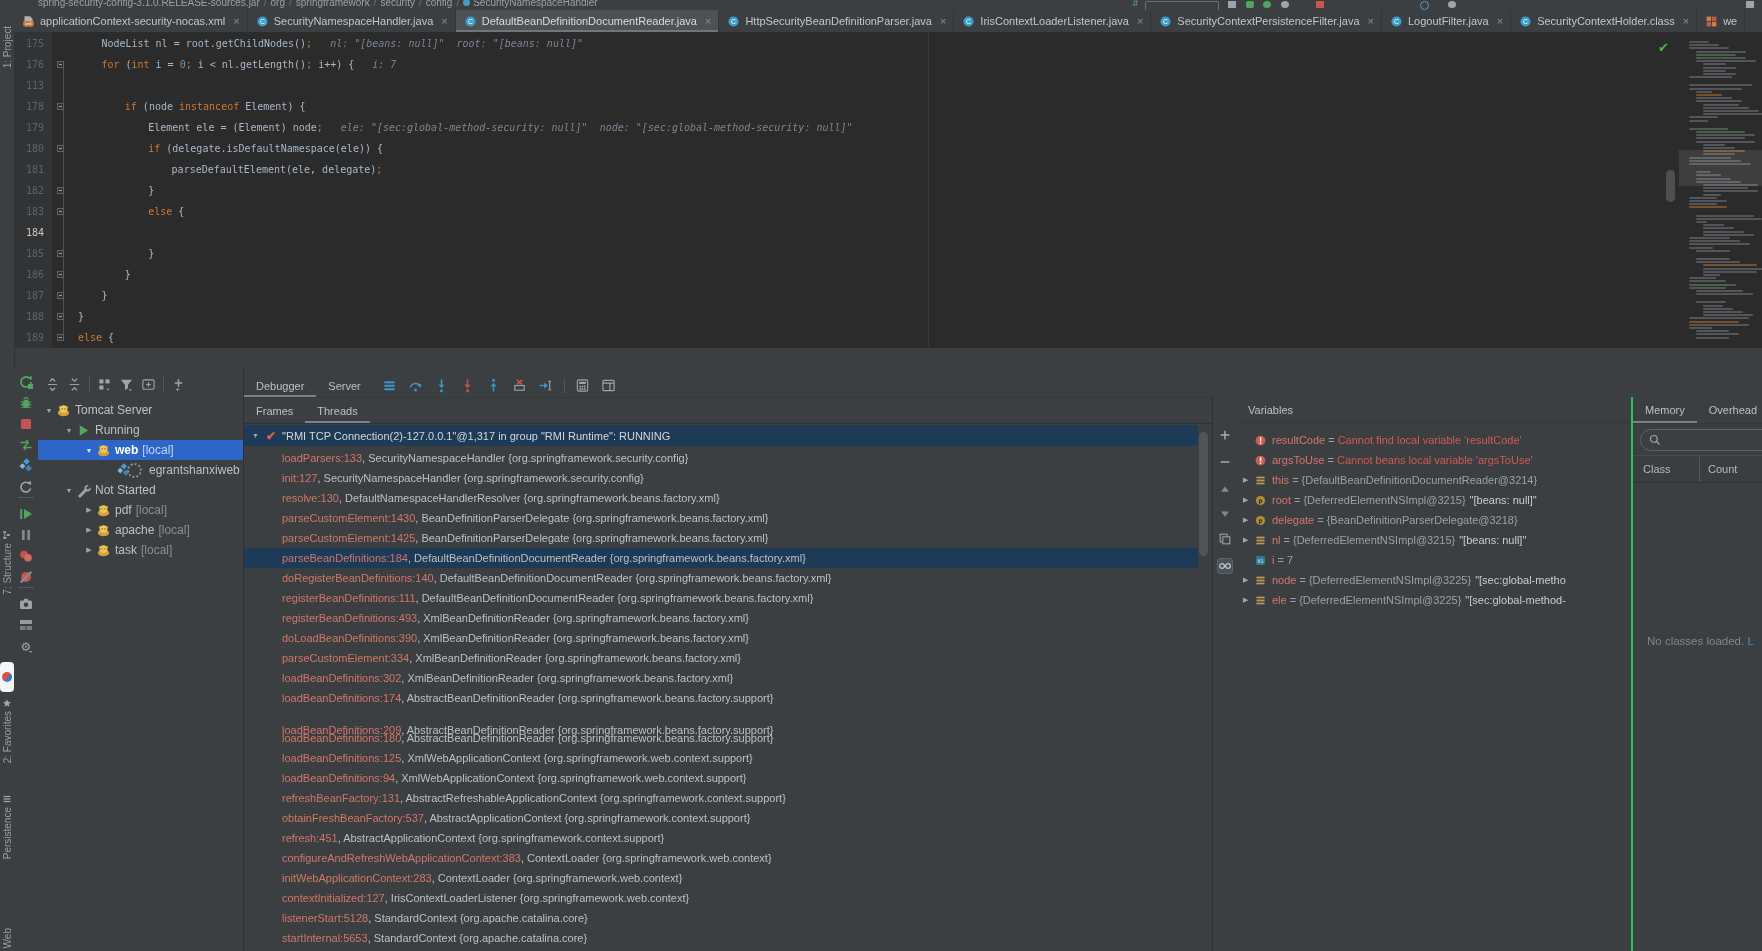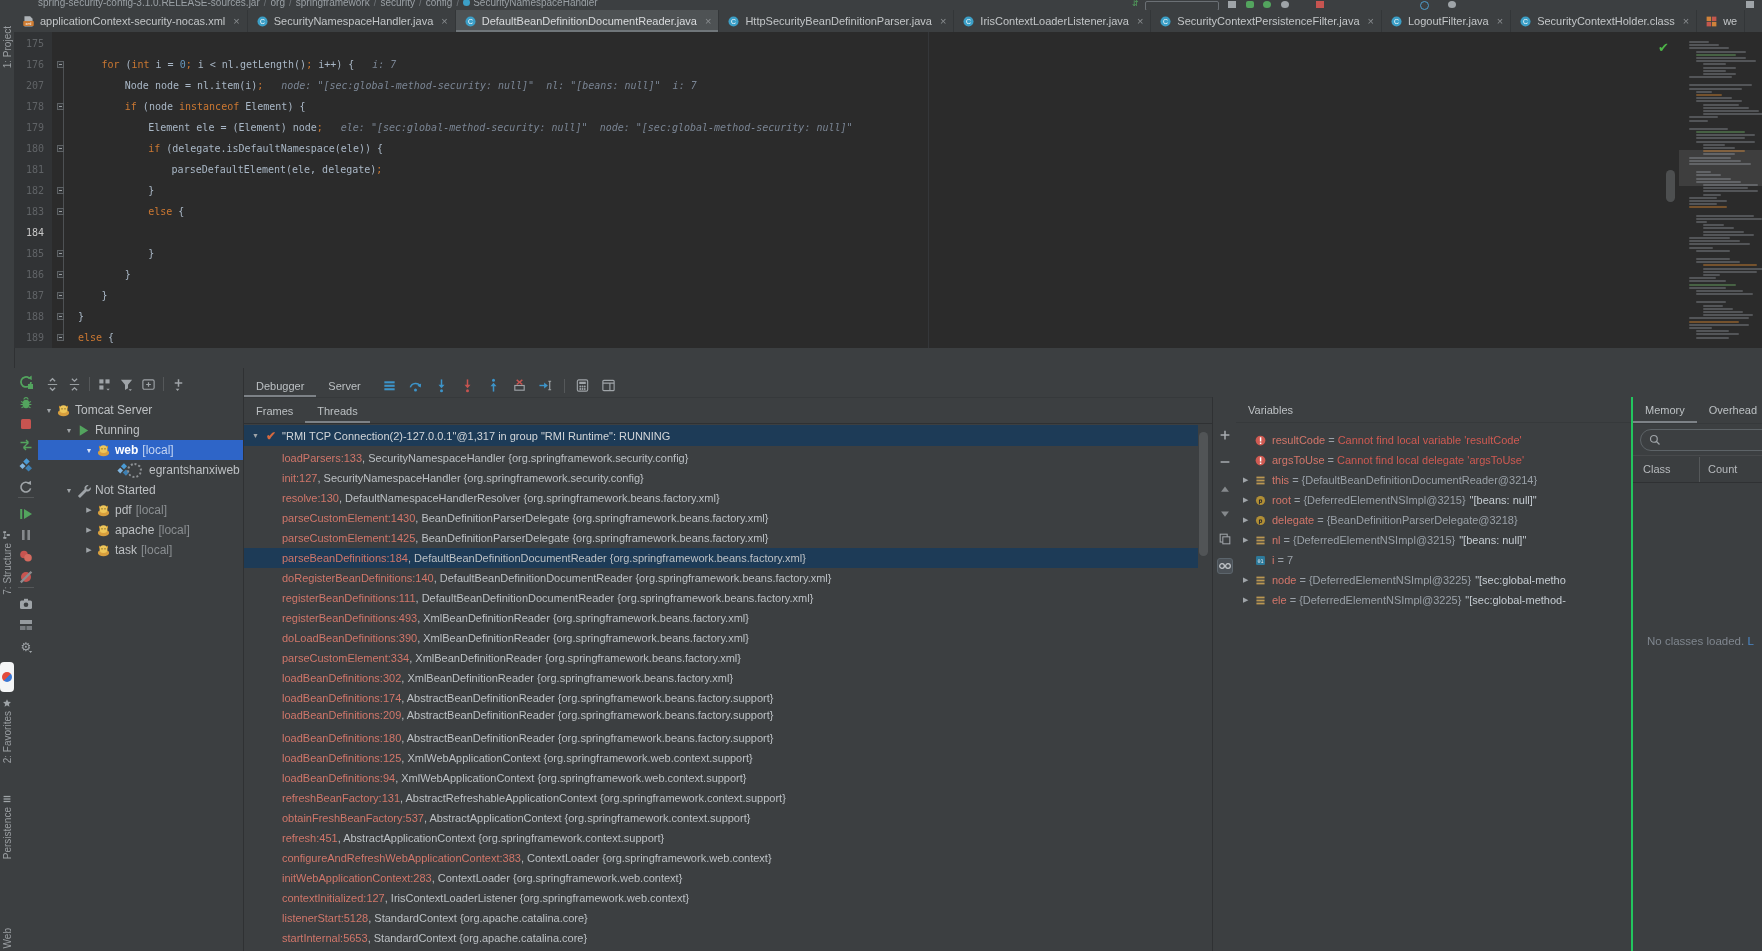--- a/index.html
+++ b/index.html
@@ -283,38 +283,38 @@
           </svg>
         </span>
         <span>we</span>
       </div>
     </div>
 
   <div class="abs" id="editor">
     <div id="gutter">
         <div class="gln" style="top:1px">175</div>
         <div class="gln" style="top:22px">176</div>
-        <div class="gln" style="top:43px">207</div>
+        <div class="gln" style="top:43px">113</div>
         <div class="gln" style="top:64px">178</div>
         <div class="gln" style="top:85px">179</div>
         <div class="gln" style="top:106px">180</div>
         <div class="gln" style="top:127px">181</div>
         <div class="gln" style="top:148px">182</div>
         <div class="gln" style="top:169px">183</div>
         <div class="gln cur" style="top:190px">184</div>
         <div class="gln" style="top:211px">185</div>
         <div class="gln" style="top:232px">186</div>
         <div class="gln" style="top:253px">187</div>
         <div class="gln" style="top:274px">188</div>
         <div class="gln" style="top:295px">189</div>
       </div>
     <div id="rows">
       <div id="foldline" style="top: 32px; height: 273px;"></div>
+    <div class="crow" style="top:1px"><span class="code" style="padding-left:49.4px"><span class="tk-pl">NodeList nl = root.getChildNodes()</span><span class="tk-sc">;</span><span class="hint">nl: "[beans: null]"  root: "[beans: null]"</span></span></div>
         <div class="crow" style="top:22px"><span class="fmark"></span><span class="code" style="padding-left:49.4px"><span class="tk-kw">for</span><span class="tk-pl"> (</span><span class="tk-kw">int</span><span class="tk-pl"> i = </span><span class="tk-n">0</span><span class="tk-sc">;</span><span class="tk-pl"> i &lt; nl.getLength()</span><span class="tk-sc">;</span><span class="tk-pl"> i++) {</span><span class="hint">i: 7</span></span></div>
-        <div class="crow" style="top:43px"><span class="code" style="padding-left:72.8px"><span class="tk-pl">Node node = nl.item(i)</span><span class="tk-sc">;</span><span class="hint">node: "[sec:global-method-security: null]"  nl: "[beans: null]"  i: 7</span></span></div>
         <div class="crow" style="top:64px"><span class="fmark"></span><span class="code" style="padding-left:72.8px"><span class="tk-kw">if</span><span class="tk-pl"> (node </span><span class="tk-kw">instanceof</span><span class="tk-pl"> Element) {</span></span></div>
         <div class="crow" style="top:85px"><span class="code" style="padding-left:96.19999999999999px"><span class="tk-pl">Element ele = (Element) node</span><span class="tk-sc">;</span><span class="hint">ele: "[sec:global-method-security: null]"  node: "[sec:global-method-security: null]"</span></span></div>
         <div class="crow" style="top:106px"><span class="fmark"></span><span class="code" style="padding-left:96.19999999999999px"><span class="tk-kw">if</span><span class="tk-pl"> (delegate.isDefaultNamespace(ele)) {</span></span></div>
         <div class="crow" style="top:127px"><span class="code" style="padding-left:119.6px"><span class="tk-pl">parseDefaultElement(ele, delegate)</span><span class="tk-sc">;</span></span></div>
         <div class="crow" style="top:148px"><span class="fmark"></span><span class="code" style="padding-left:96.19999999999999px"><span class="tk-pl">}</span></span></div>
         <div class="crow" style="top:169px"><span class="fmark"></span><span class="code" style="padding-left:96.19999999999999px"><span class="tk-kw">else</span><span class="tk-pl"> {</span></span></div>
         <div class="crow" style="top:211px"><span class="fmark"></span><span class="code" style="padding-left:96.19999999999999px"><span class="tk-pl">}</span></span></div>
         <div class="crow" style="top:232px"><span class="fmark"></span><span class="code" style="padding-left:72.8px"><span class="tk-pl">}</span></span></div>
         <div class="crow" style="top:253px"><span class="fmark"></span><span class="code" style="padding-left:49.4px"><span class="tk-pl">}</span></span></div>
         <div class="crow" style="top:274px"><span class="fmark"></span><span class="code" style="padding-left:26px"><span class="tk-pl">}</span></span></div>
@@ -813,21 +813,21 @@
         <div class="frow" style="top:60px"><span class="fm">parseCustomElement:1430</span><span>, BeanDefinitionParserDelegate {org.springframework.beans.factory.xml}</span></div>
         <div class="frow" style="top:80px"><span class="fm">parseCustomElement:1425</span><span>, BeanDefinitionParserDelegate {org.springframework.beans.factory.xml}</span></div>
         <div class="frow sel" style="top:100px"><span class="fm">parseBeanDefinitions:184</span><span>, DefaultBeanDefinitionDocumentReader {org.springframework.beans.factory.xml}</span></div>
         <div class="frow" style="top:120px"><span class="fm">doRegisterBeanDefinitions:140</span><span>, DefaultBeanDefinitionDocumentReader {org.springframework.beans.factory.xml}</span></div>
         <div class="frow" style="top:140px"><span class="fm">registerBeanDefinitions:111</span><span>, DefaultBeanDefinitionDocumentReader {org.springframework.beans.factory.xml}</span></div>
         <div class="frow" style="top:160px"><span class="fm">registerBeanDefinitions:493</span><span>, XmlBeanDefinitionReader {org.springframework.beans.factory.xml}</span></div>
         <div class="frow" style="top:180px"><span class="fm">doLoadBeanDefinitions:390</span><span>, XmlBeanDefinitionReader {org.springframework.beans.factory.xml}</span></div>
         <div class="frow" style="top:200px"><span class="fm">parseCustomElement:334</span><span>, XmlBeanDefinitionReader {org.springframework.beans.factory.xml}</span></div>
         <div class="frow" style="top:220px"><span class="fm">loadBeanDefinitions:302</span><span>, XmlBeanDefinitionReader {org.springframework.beans.factory.xml}</span></div>
         <div class="frow" style="top:240px"><span class="fm">loadBeanDefinitions:174</span><span>, AbstractBeanDefinitionReader {org.springframework.beans.factory.support}</span></div>
-        <div class="frow" style="top:257px"><span class="fm">loadBeanDefinitions:209</span><span>, AbstractBeanDefinitionReader {org.springframework.beans.factory.support}</span></div>
+        <div class="frow" style="top:272px"><span class="fm">loadBeanDefinitions:209</span><span>, AbstractBeanDefinitionReader {org.springframework.beans.factory.support}</span></div>
         <div class="frow" style="top:280px"><span class="fm">loadBeanDefinitions:180</span><span>, AbstractBeanDefinitionReader {org.springframework.beans.factory.support}</span></div>
         <div class="frow" style="top:300px"><span class="fm">loadBeanDefinitions:125</span><span>, XmlWebApplicationContext {org.springframework.web.context.support}</span></div>
         <div class="frow" style="top:320px"><span class="fm">loadBeanDefinitions:94</span><span>, XmlWebApplicationContext {org.springframework.web.context.support}</span></div>
         <div class="frow" style="top:340px"><span class="fm">refreshBeanFactory:131</span><span>, AbstractRefreshableApplicationContext {org.springframework.context.support}</span></div>
         <div class="frow" style="top:360px"><span class="fm">obtainFreshBeanFactory:537</span><span>, AbstractApplicationContext {org.springframework.context.support}</span></div>
         <div class="frow" style="top:380px"><span class="fm">refresh:451</span><span>, AbstractApplicationContext {org.springframework.context.support}</span></div>
         <div class="frow" style="top:400px"><span class="fm">configureAndRefreshWebApplicationContext:383</span><span>, ContextLoader {org.springframework.web.context}</span></div>
         <div class="frow" style="top:420px"><span class="fm">initWebApplicationContext:283</span><span>, ContextLoader {org.springframework.web.context}</span></div>
         <div class="frow" style="top:440px"><span class="fm">contextInitialized:127</span><span>, IrisContextLoaderListener {org.springframework.web.context}</span></div>
         <div class="frow" style="top:460px"><span class="fm">listenerStart:5128</span><span>, StandardContext {org.apache.catalina.core}</span></div>
@@ -902,21 +902,21 @@
         </div>
         <div class="vrow err" style="top:53px">
           <span class="chev"></span>
           <span class="vic"><span class="ic" style="width:13px;height:13px"><svg width="13" height="13" viewBox="0 0 16 16">
                 <circle cx="8" cy="8" r="6" fill="#cf5a52"></circle>
                 <rect x="7.2" y="4" width="1.8" height="5.2" fill="#fff"></rect>
                 <rect x="7.2" y="10.5" width="1.8" height="1.8" fill="#fff"></rect>
               </svg></span></span>
           <span class="nm">argsToUse</span>
           <span class="eq">=</span>
-          <span class="val">Cannot find local delegate 'argsToUse'</span>
+          <span class="val">Cannot beans local variable 'argsToUse'</span>
         </div>
         <div class="vrow" style="top:73px">
           <span class="chev">▶</span>
           <span class="vic"><span class="ic" style="width:13px;height:13px"><svg width="13" height="13" viewBox="0 0 16 16">
                 <rect x="3" y="3.2" width="10" height="2.2" fill="#ba9752"></rect>
                 <rect x="3" y="6.9" width="10" height="2.2" fill="#ba9752"></rect>
                 <rect x="3" y="10.6" width="10" height="2.2" fill="#ba9752"></rect>
               </svg></span></span>
           <span class="nm">this</span>
           <span class="eq">=</span>

